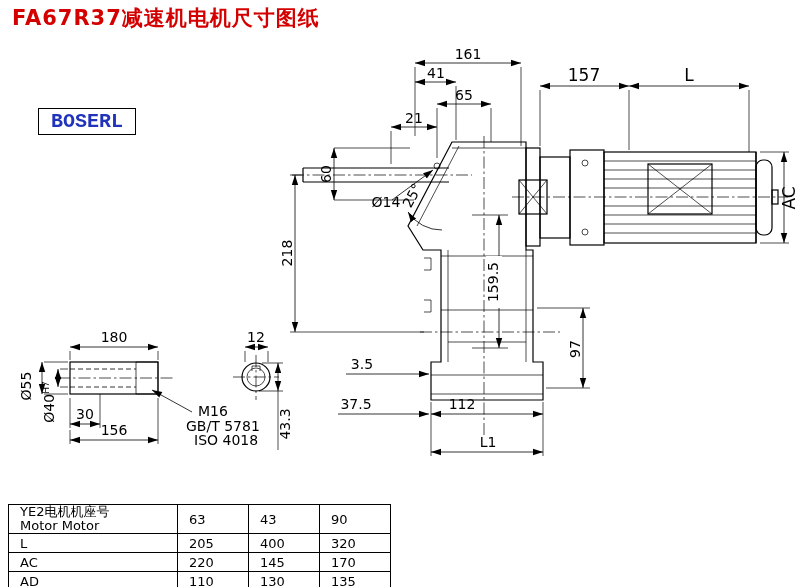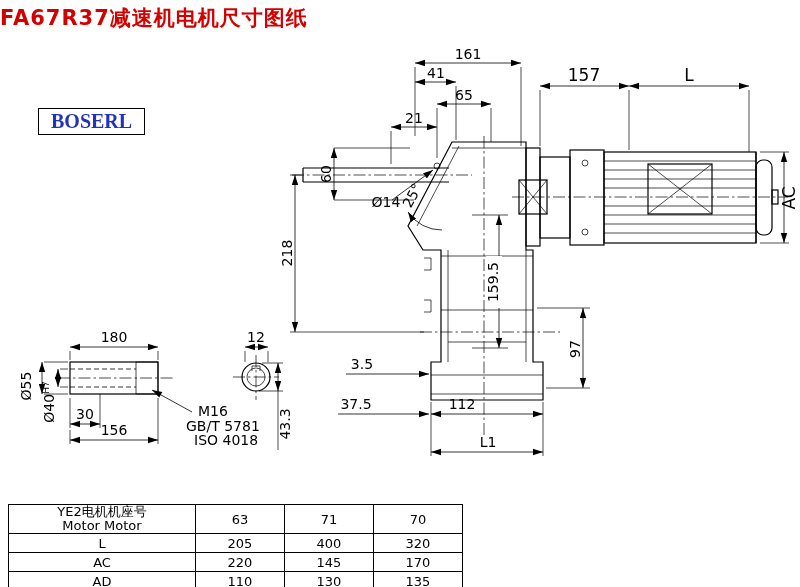--- a/index.html
+++ b/index.html
@@ -1,31 +1,31 @@
 <!DOCTYPE html>
 <html><head>
 <meta charset="utf-8">
 <style>
   html,body{margin:0;padding:0}
   body{width:800px;height:587px;background:#fff;position:relative;overflow:hidden;
        font-family:"DejaVu Sans",sans-serif}
-  .page-title{position:absolute;left:0;top:4px;font-size:21px;font-weight:bold;
+  .page-title{position:absolute;left:12px;top:4px;font-size:21px;font-weight:bold;
        color:#d40000;letter-spacing:1px}
   .brand{position:absolute;left:38px;top:108px;border:1px solid #000;padding:1px 12px;
-       font-family:Liberation Serif, serif;font-size:20px;font-weight:bold;color:#2233bb}
+       font-family:Liberation Mono, monospace;font-size:20px;font-weight:bold;color:#2233bb}
   svg.drawing{position:absolute;left:0;top:0}
   .ln{fill:none;stroke:#000;stroke-width:1.2}
   .tn{fill:none;stroke:#000;stroke-width:0.7}
   .dim{fill:none;stroke:#000;stroke-width:0.8}
   .cl{fill:none;stroke:#000;stroke-width:0.7;stroke-dasharray:12 3 2.5 3}
   .dash{fill:none;stroke:#000;stroke-width:0.8;stroke-dasharray:5 3}
   text.d{font-size:14px;fill:#000;font-family:"DejaVu Sans",sans-serif}
   text.dbig{font-size:17px}
   .spec-table{position:absolute;left:8px;top:504px;border-collapse:collapse;background:#fff}
-  .spec-table td{border:1px solid #000;text-align:center;font-size:13px;padding:0 20px;
+  .spec-table td{border:1px solid #000;font-size:13px;padding:0 11px;
        height:18px;min-width:48px;color:#000}
   .spec-table td.c0{width:146px}
   .spec-table .hdr div{line-height:14px}
 </style>
 </head>
 <body>
 
 <div class="page-title">FA67R37减速机电机尺寸图纸</div>
 <div class="brand">BOSERL</div>
 
@@ -155,22 +155,22 @@
 </svg>
 
 <table class="spec-table">
   <tbody>
       <tr>
     <td class="c0 hdr">
       <div>YE2电机机座号</div>
       <div>Motor Motor</div>
     </td>
     <td>63</td>
-    <td>71</td>
-    <td>70</td>
+    <td>43</td>
+    <td>90</td>
   </tr>
   <tr>
     <td class="c0">L</td>
     <td>205</td>
     <td>400</td>
     <td>320</td>
   </tr>
   <tr>
     <td class="c0">AC</td>
     <td>220</td>

